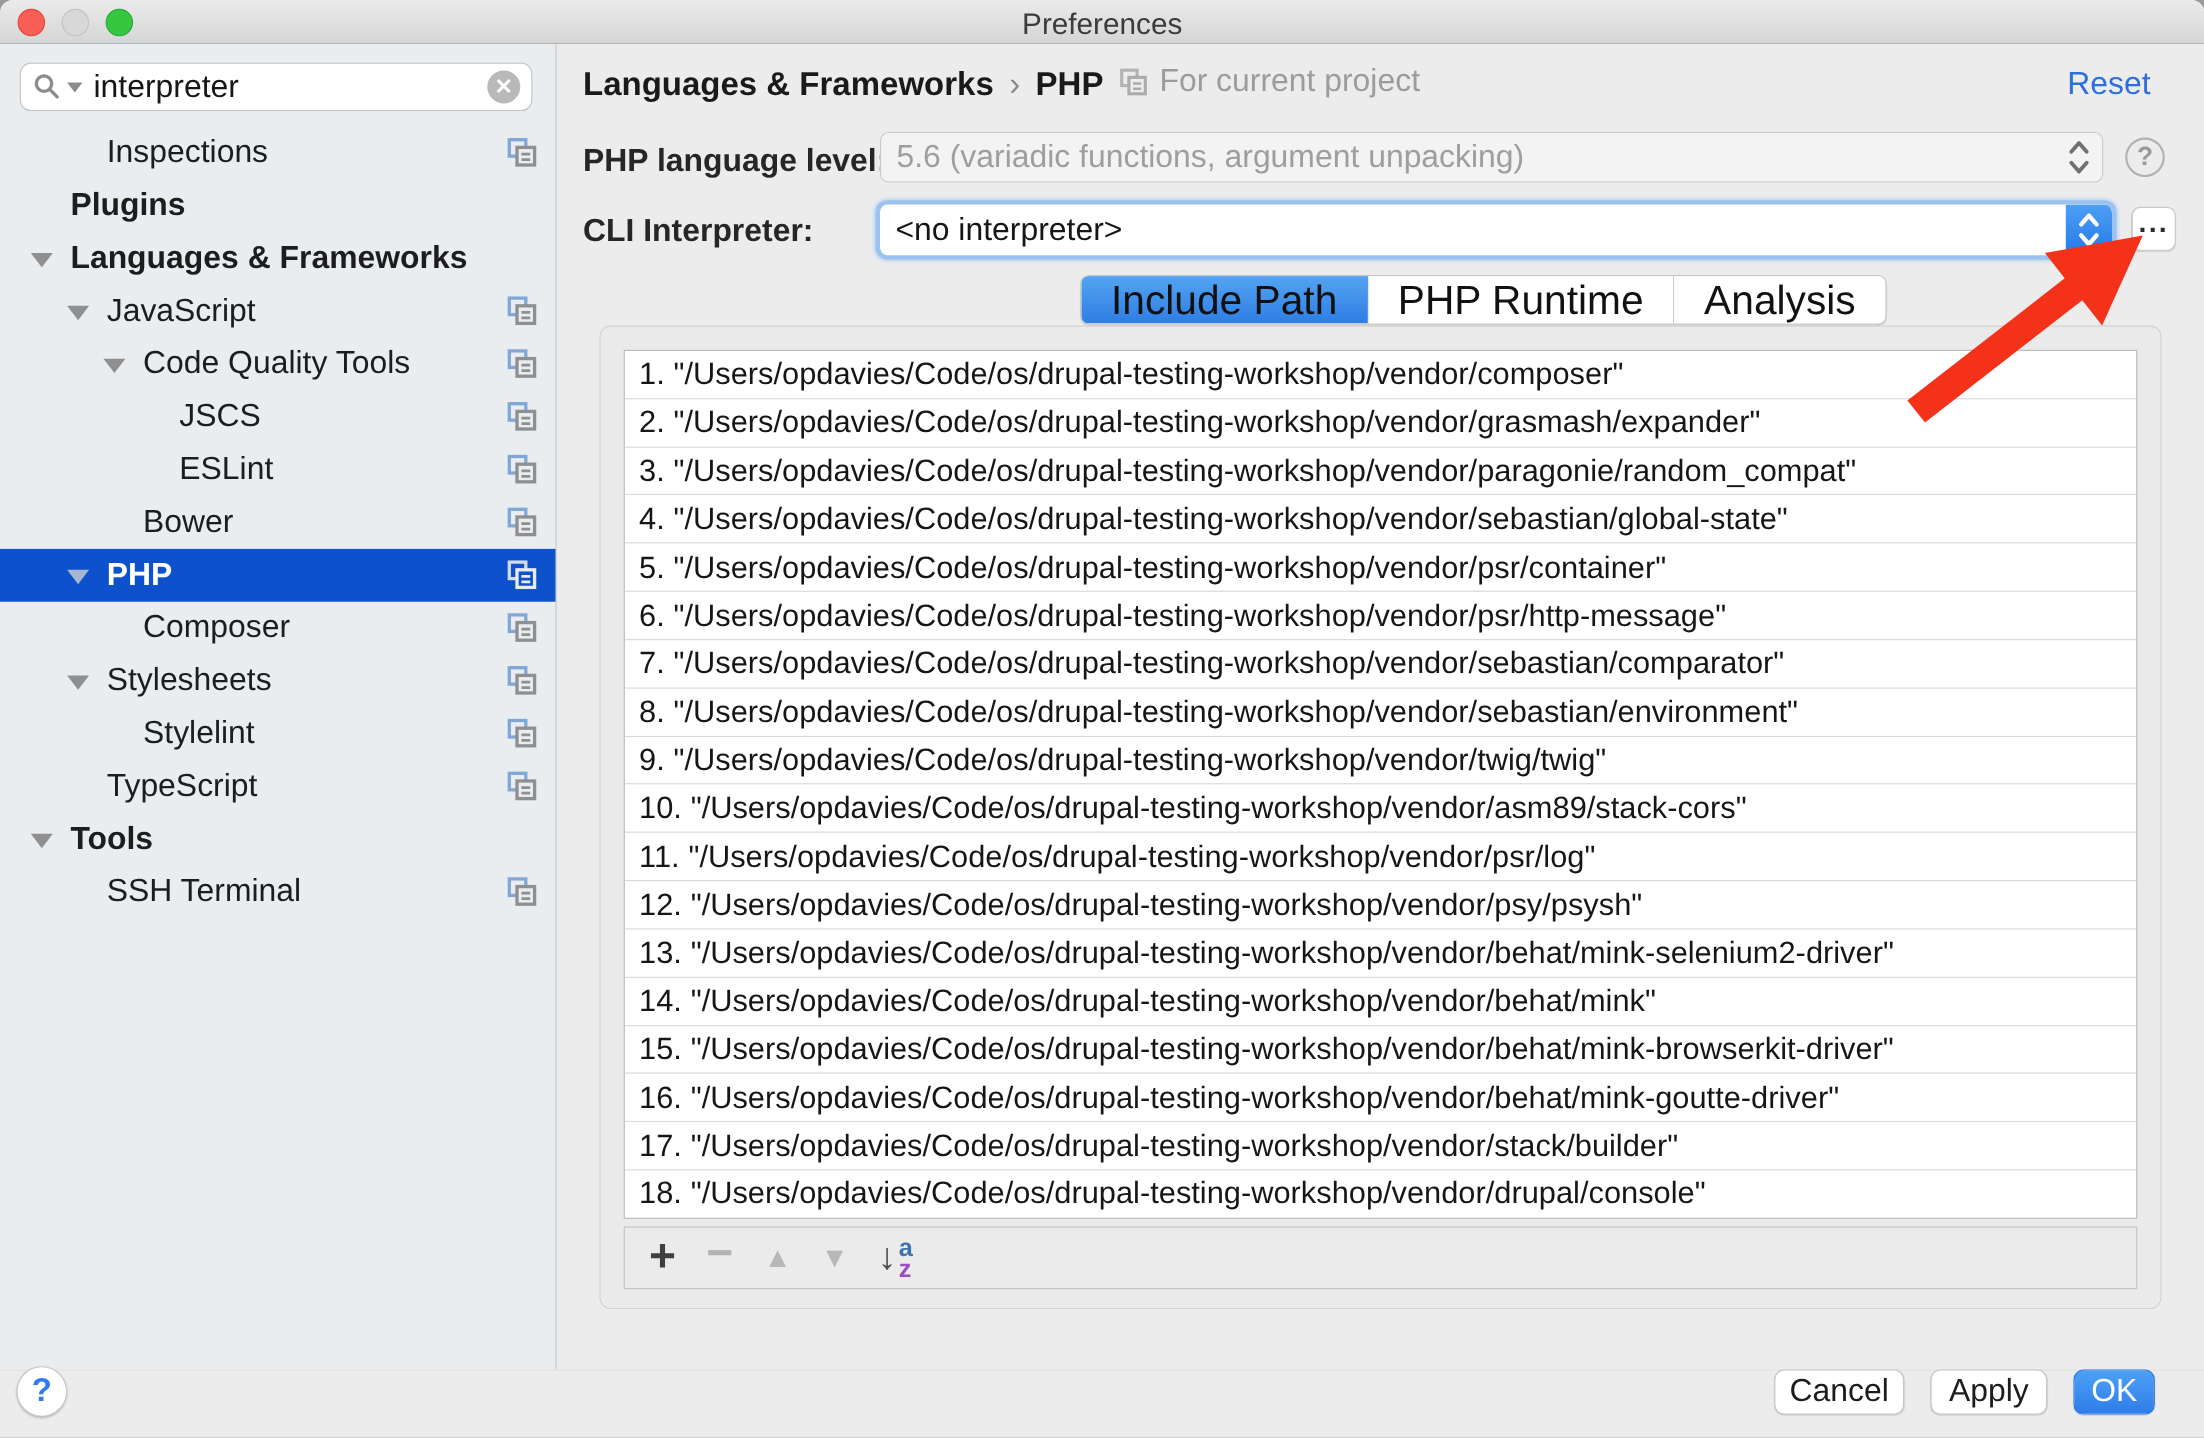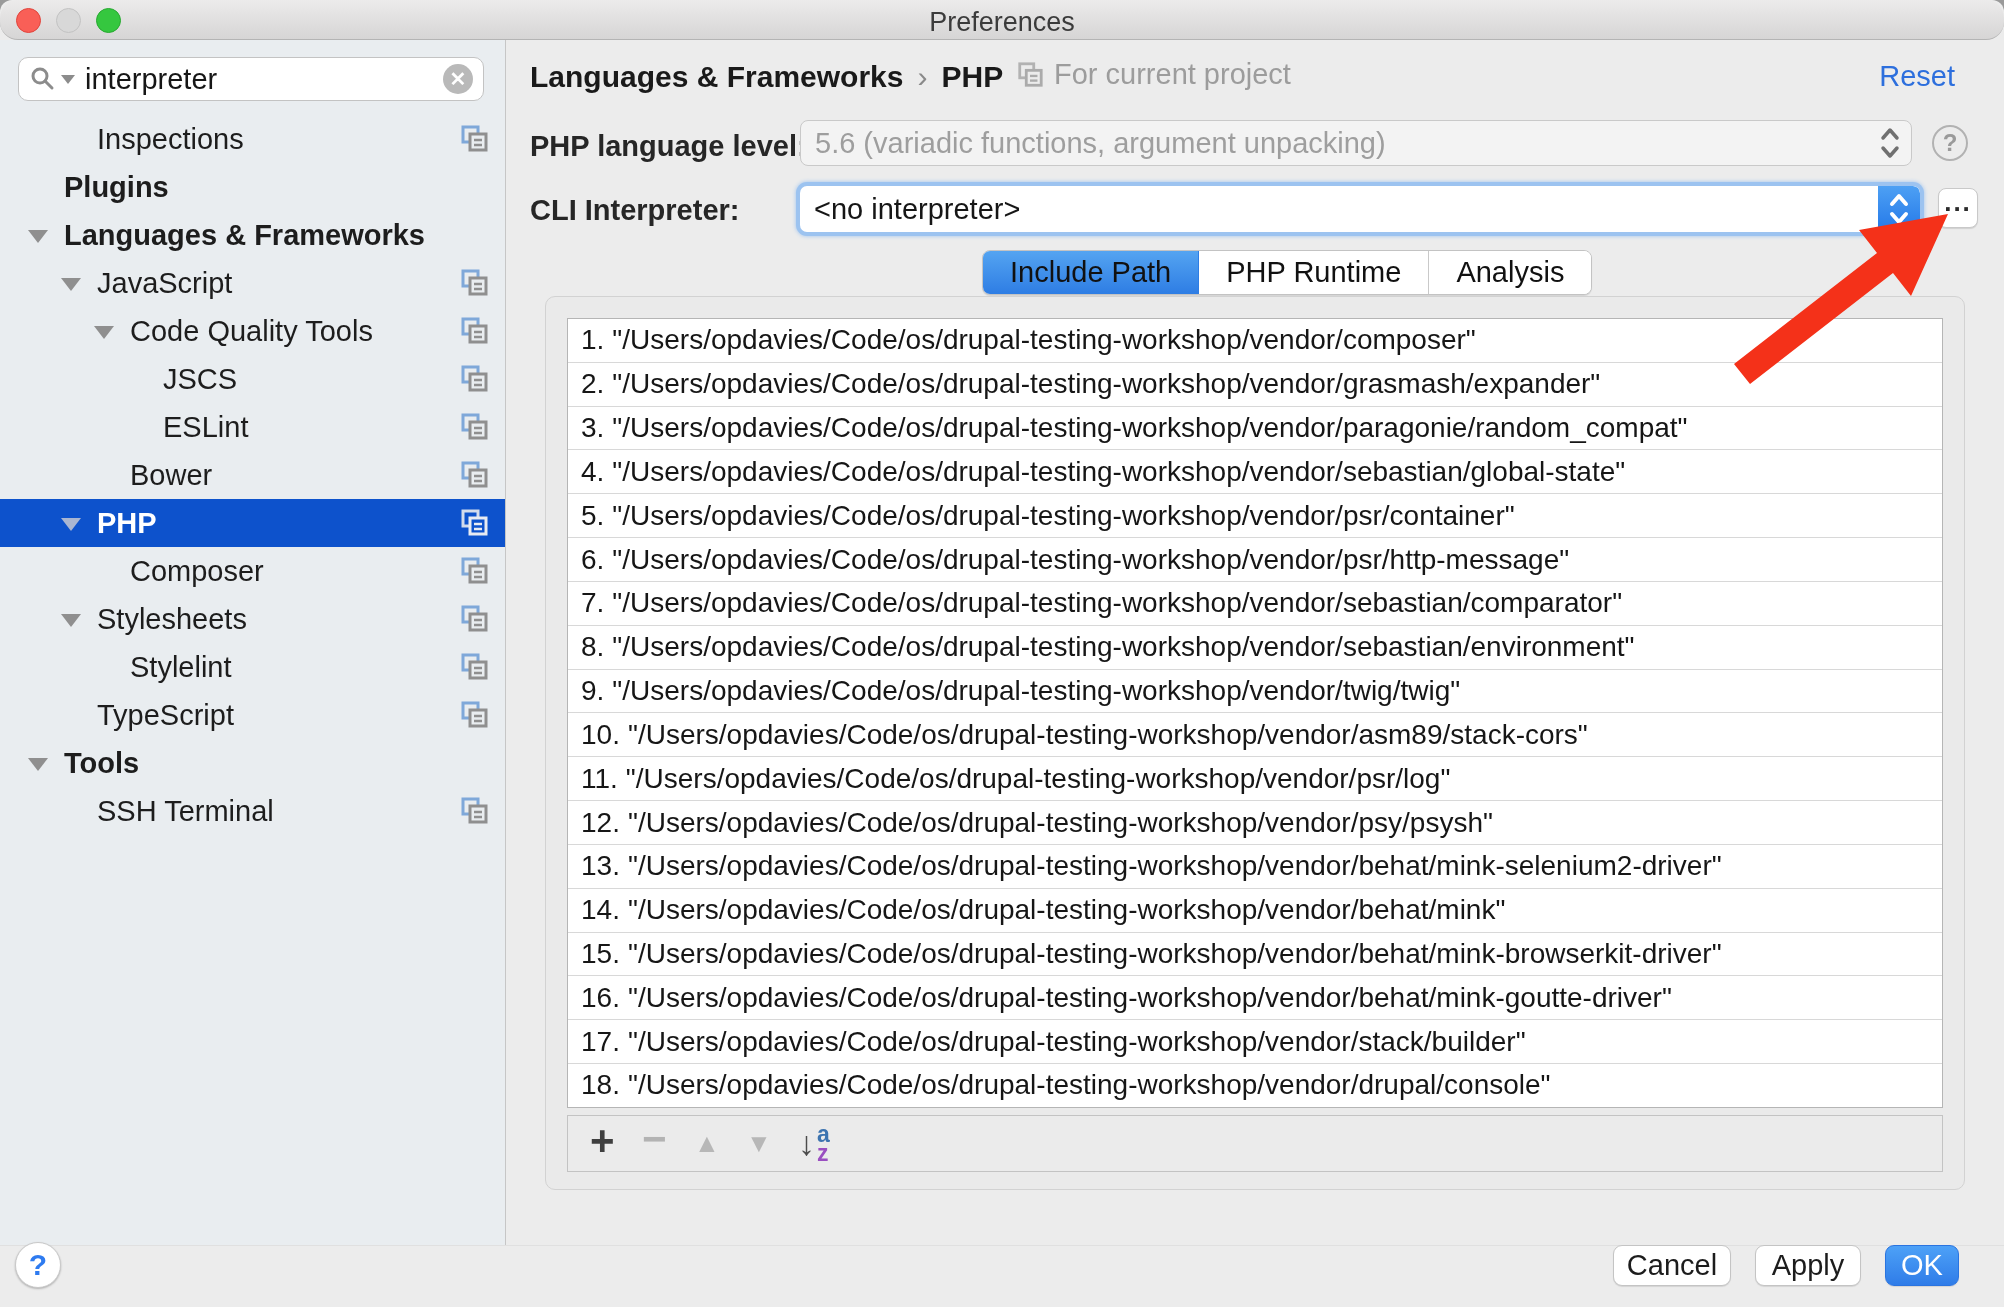--- a/index.html
+++ b/index.html
@@ -11,21 +11,20 @@
   }
   .window{
     position:relative;width:2004px;height:1307px;
     background:#ececec;border-radius:12px 12px 0 0;overflow:hidden;
   }
   
   .titlebar{
     position:absolute;left:0;top:0;width:2004px;height:39px;
     background:linear-gradient(#ecebeb,#d6d5d5);
     border-bottom:1px solid #b4b4b4;
-    border-radius:18px;
   }
   .title-text{
     position:absolute;left:0;right:0;top:7px;text-align:center;
     font-size:27px;color:#3b3b3b;font-weight:500;
   }
   .tl{position:absolute;top:8px;width:23px;height:23px;border-radius:50%;}
   .tl-close{left:16px;background:#f95f57;border:1px solid #e0443c;}
   .tl-min{left:56px;background:#d8d8d8;border:1px solid #c2c2c2;}
   .tl-zoom{left:96px;background:#35c73f;border:1px solid #27a930;}
   
@@ -115,21 +114,21 @@
     font-size:26px;font-weight:bold;color:#2b2b2b;letter-spacing:2px;line-height:0;padding-bottom:12px;
   }
   
   .segmented{
     position:absolute;left:982px;top:250px;height:43px;display:flex;
     border:1px solid #c3c3c3;border-radius:8px;overflow:hidden;background:#ffffff;
     box-shadow:0 1px 1px rgba(0,0,0,.1);
   }
   .seg{
     display:flex;align-items:center;justify-content:center;
-    padding:16px 27px;font-size:29px;color:#111111;background:#ffffff;
+    padding:16px 27px;font-size:37px;color:#111111;background:#ffffff;
     border-right:1px solid #c9c9c9;white-space:nowrap;
   }
   .seg:last-child{border-right:none;}
   .seg.selected{background:linear-gradient(#54a4f1,#2e7de4);border-right-color:#2e7de4;}
   
   .panel{
     position:absolute;left:545px;top:296px;width:1420px;height:894px;box-sizing:border-box;
     background:#eaeaea;border:1px solid #d2d2d2;border-radius:10px;
   }
   .pathlist{

